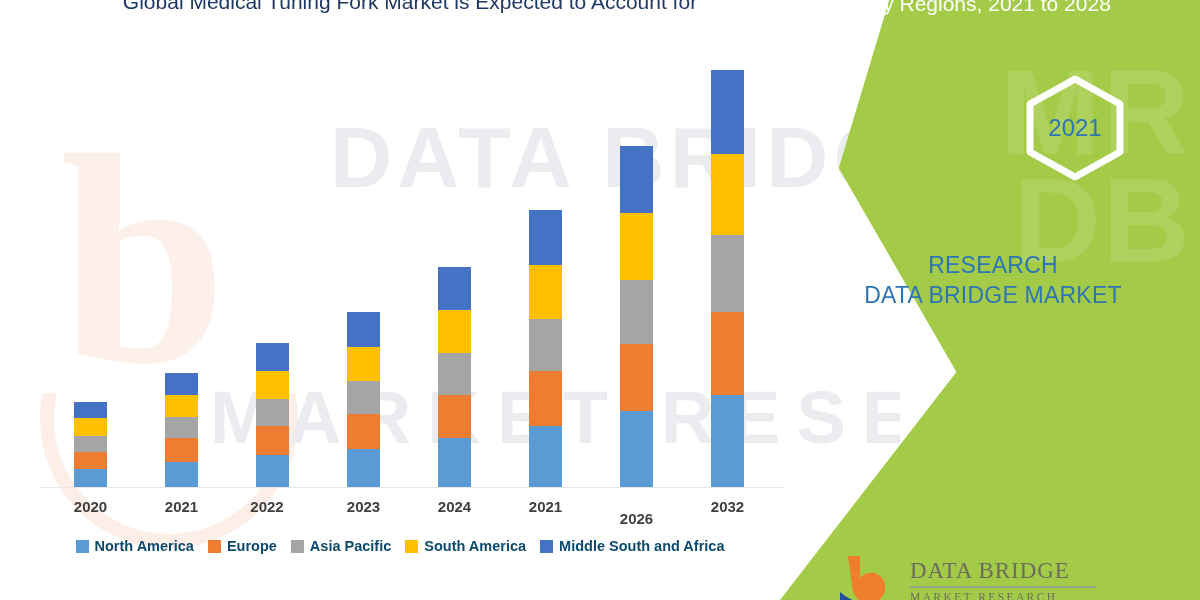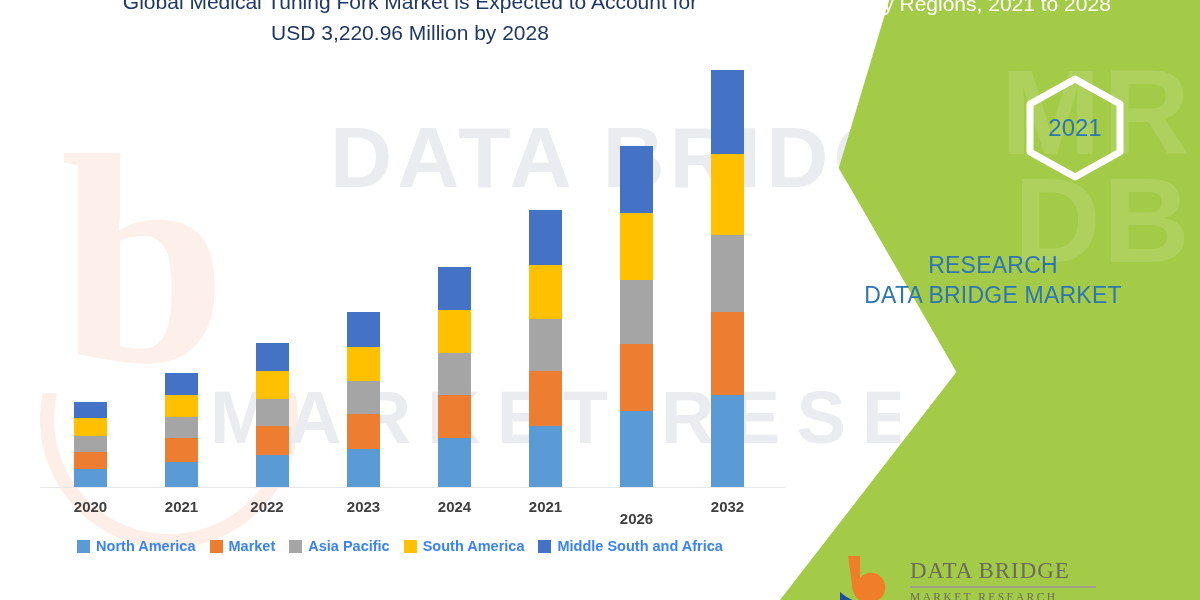--- a/index.html
+++ b/index.html
@@ -72,21 +72,21 @@
     color:#404040;font-size:15px;font-weight:700;
   }
 
   
   .legend{
     position:absolute;left:0;top:538px;width:800px;
     display:flex;justify-content:center;align-items:center;gap:14px;
   }
   .leg-item{display:flex;align-items:center;gap:6px;}
   .leg-sw{width:13px;height:13px;display:inline-block;}
-  .leg-txt{color:#3b82f6;font-size:14.5px;font-weight:700;white-space:nowrap;}
+  .leg-txt{color:#0c4a6e;font-size:14.5px;font-weight:700;white-space:nowrap;}
 
   
   .green-panel{
     position:absolute;right:0;top:0;width:420px;height:600px;
     background:#a3cb47;
     clip-path:polygon(100% 0, 100% 100%, 0 100%, 42% 62%, 14% 28%, 26% 0);
   }
   .green-wm{
     position:absolute;right:8px;top:58px;
     font-size:120px;line-height:108px;font-weight:700;
@@ -136,21 +136,20 @@
 
   <div class="left-panel">
 
     <div class="wm-b">b</div>
     <div class="wm-swoosh"></div>
     <div class="wm wm-line1">DATA BRIDGE</div>
     <div class="wm wm-line2">MARKET RESEARCH</div>
 
     <div class="title">
       <div>Global Medical Tuning Fork Market is Expected to Account for</div>
-      <div>USD 3,220.96 Million by 2028</div>
     </div>
 
     <div class="chart">
       <div class="plot" id="plot">
           <div class="bar" style="left: 34px; width: 33px;">
             <div class="seg" style="height: 19.1474px; background: rgb(91, 155, 213);"></div>
             <div class="seg" style="height: 16.8947px; background: rgb(237, 125, 49);"></div>
             <div class="seg" style="height: 15.7684px; background: rgb(165, 165, 165);"></div>
             <div class="seg" style="height: 18.0211px; background: rgb(255, 192, 0);"></div>
             <div class="seg" style="height: 15.7684px; background: rgb(68, 114, 196);"></div>
@@ -216,21 +215,21 @@
           <div class="xlab" style="left: 601.5px; margin-top: 12px;">2026</div>
           <div class="xlab" style="left: 692.5px;">2032</div>
         </div>
       <div class="legend" id="legend">
           <div class="leg-item">
             <span class="leg-sw" style="background: rgb(91, 155, 213);"></span>
             <span class="leg-txt">North America</span>
           </div>
           <div class="leg-item">
             <span class="leg-sw" style="background: rgb(237, 125, 49);"></span>
-            <span class="leg-txt">Market</span>
+            <span class="leg-txt">Europe</span>
           </div>
           <div class="leg-item">
             <span class="leg-sw" style="background: rgb(165, 165, 165);"></span>
             <span class="leg-txt">Asia Pacific</span>
           </div>
           <div class="leg-item">
             <span class="leg-sw" style="background: rgb(255, 192, 0);"></span>
             <span class="leg-txt">South America</span>
           </div>
           <div class="leg-item">

